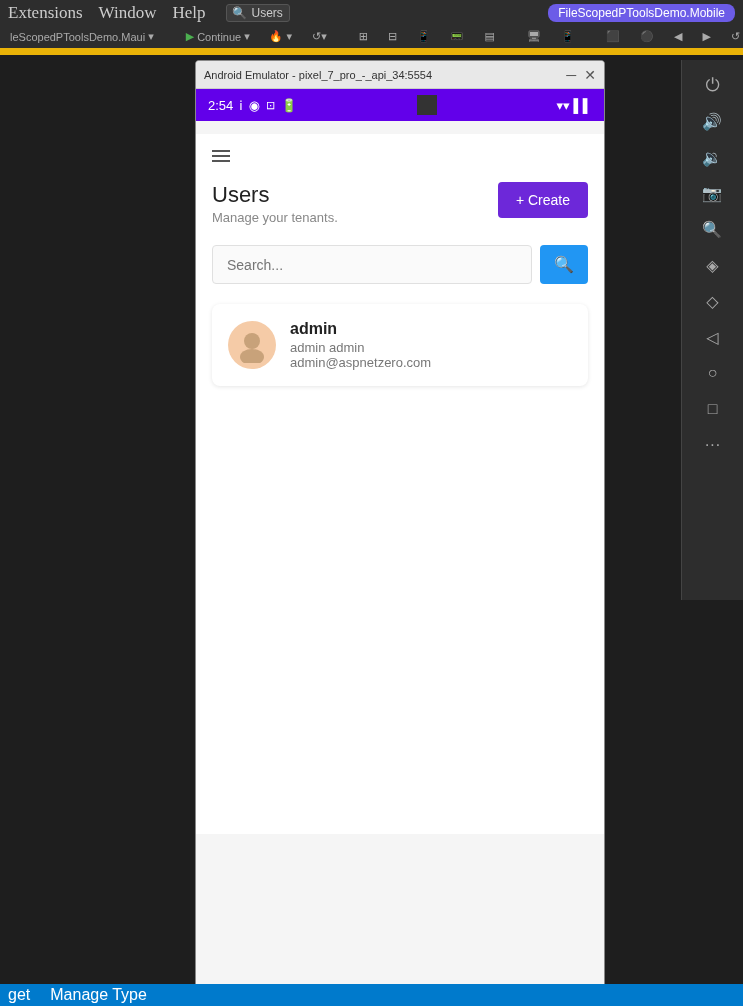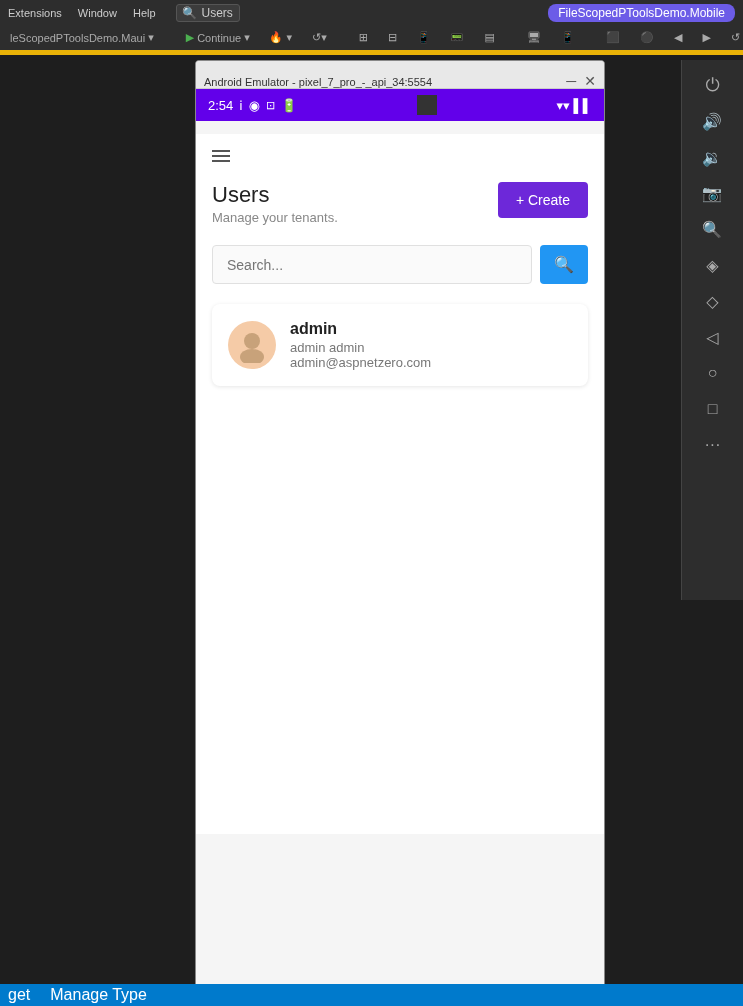--- a/index.html
+++ b/index.html
@@ -16,22 +16,23 @@
     .menu-bar {
       height: 25px;
       background: #2d2d2d;
       display: flex;
       align-items: center;
       padding: 0 8px;
       gap: 16px;
     }
     .menu-item {
       color: #cccccc;
-      font-size: 11px;
-      cursor: pointer;
+      font-size: 17px;
+      cursor: pointer;
+      font-family: Liberation Serif, serif;
     }
     .search-bar {
       display: flex;
       align-items: center;
       background: #3c3c3c;
       border: 1px solid #555;
       border-radius: 3px;
       padding: 1px 6px;
       gap: 4px;
       color: #ccc;
@@ -40,21 +41,21 @@
     }
 
     
     .toolbar {
       height: 30px;
       background: #2d2d2d;
       display: flex;
       align-items: center;
       padding: 0 4px;
       gap: 8px;
-      border-bottom: 5px solid #eab308;
+      border-bottom: 7px solid #eab308;
     }
     .toolbar-btn {
       color: #aaa;
       font-size: 11px;
       padding: 2px 6px;
       cursor: pointer;
       display: flex;
       align-items: center;
       gap: 3px;
     }
@@ -80,21 +81,21 @@
       border: 1px solid #888;
       border-radius: 4px;
       overflow: hidden;
       width: 410px;
     }
     .emulator-title-bar {
       height: 28px;
       background: #e8e8e8;
       border-bottom: 1px solid #ccc;
       display: flex;
-      align-items: flex-end;
+      align-items: center;
       justify-content: space-between;
       padding: 0 8px;
     }
     .emulator-title {
       font-size: 11px;
       color: #333;
     }
     .window-controls {
       display: flex;
       gap: 8px;

